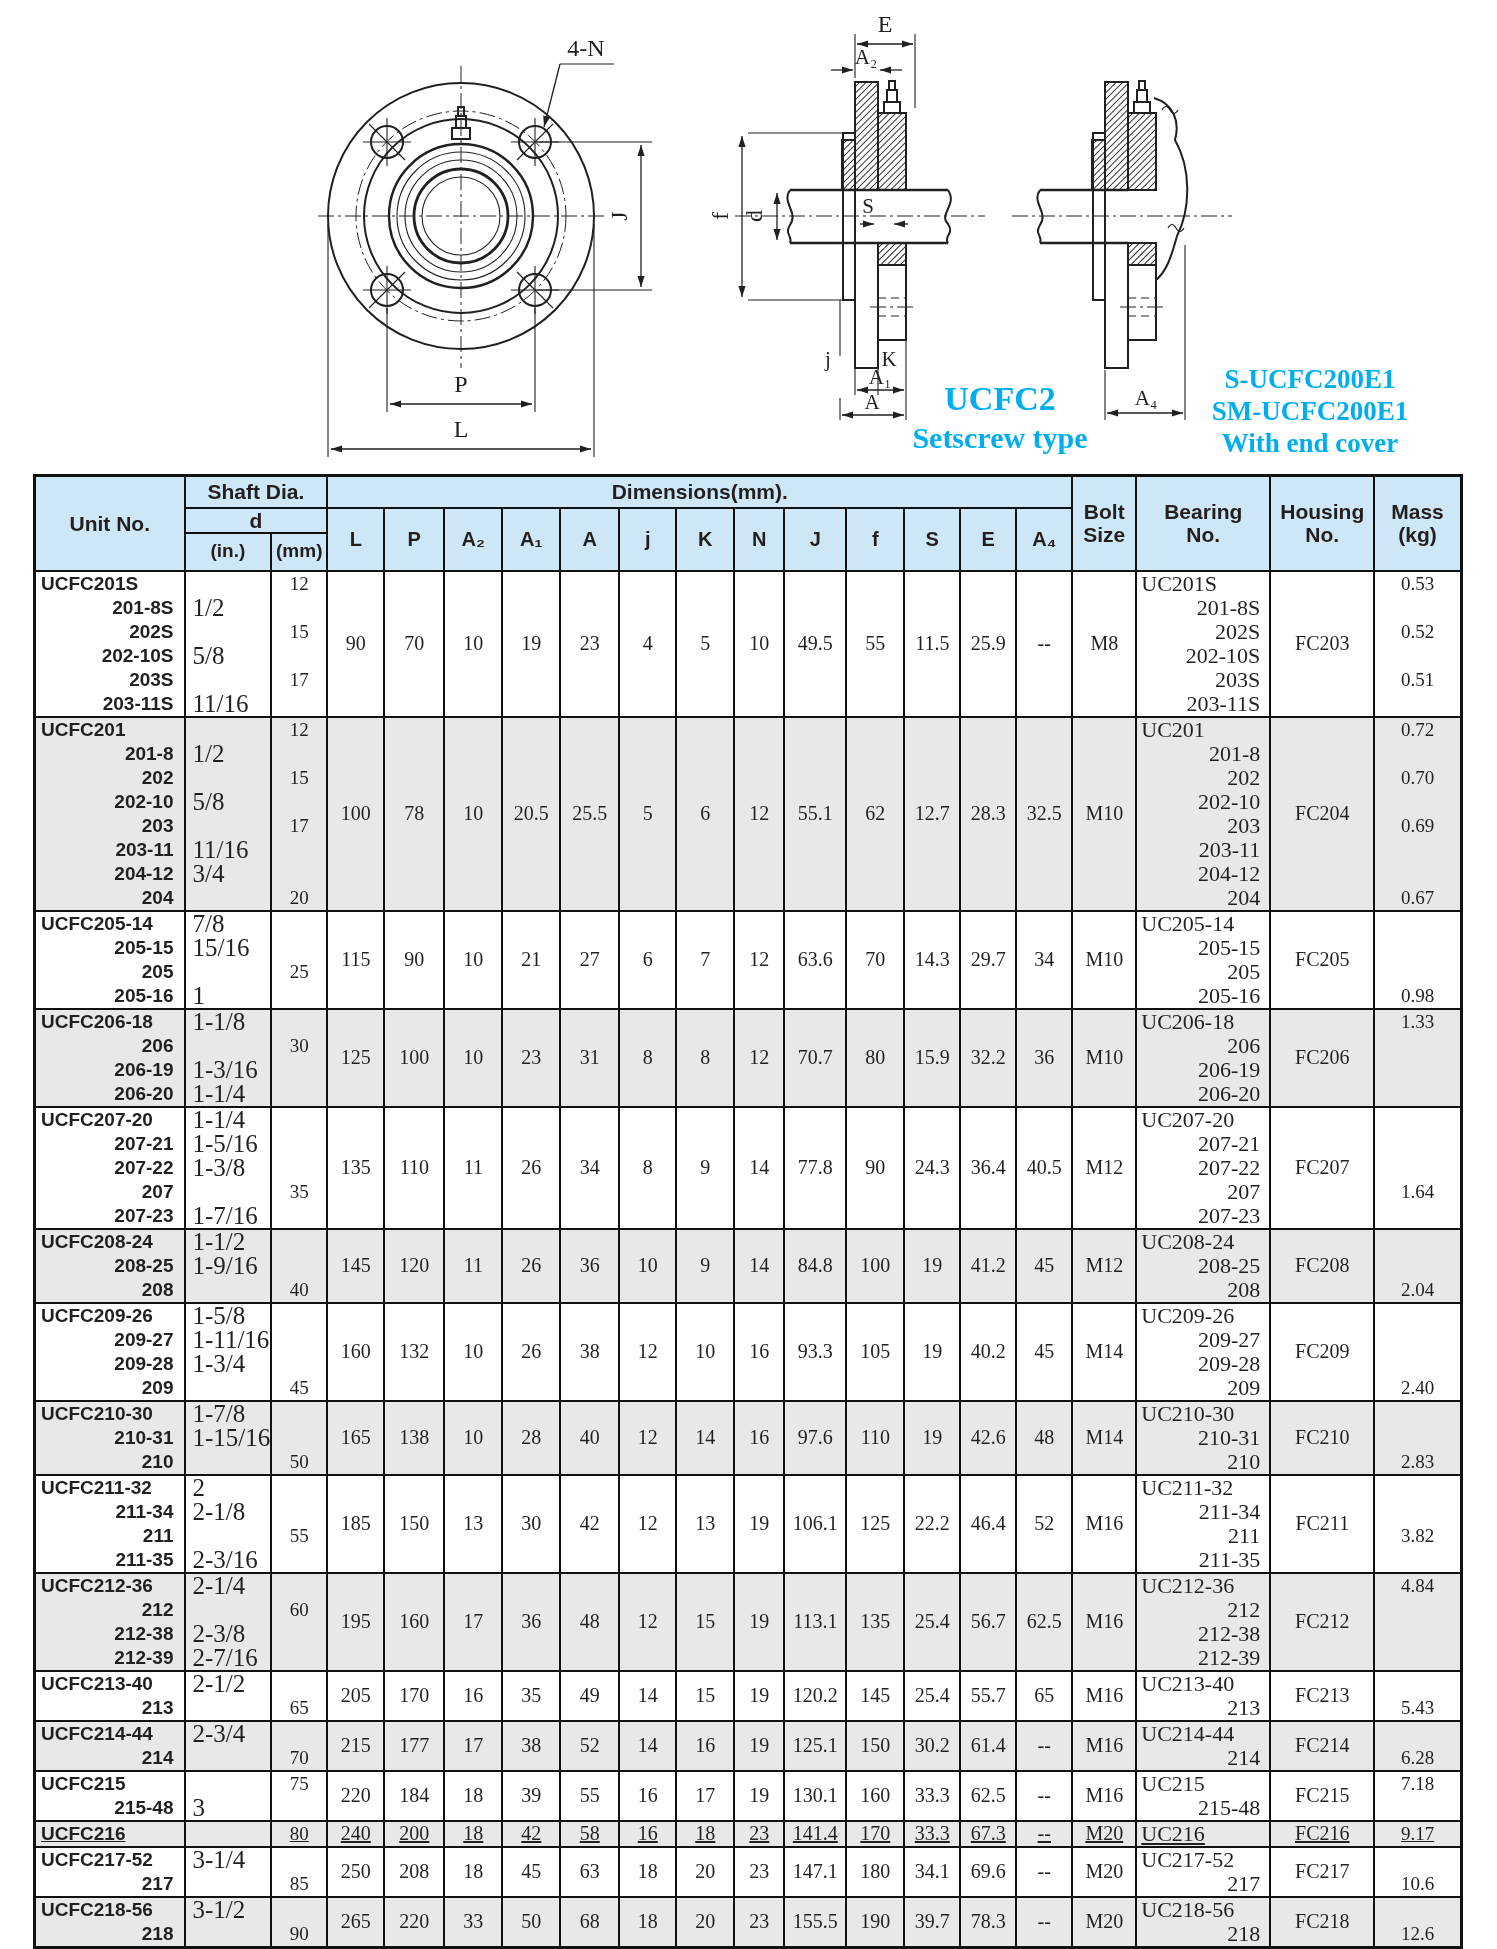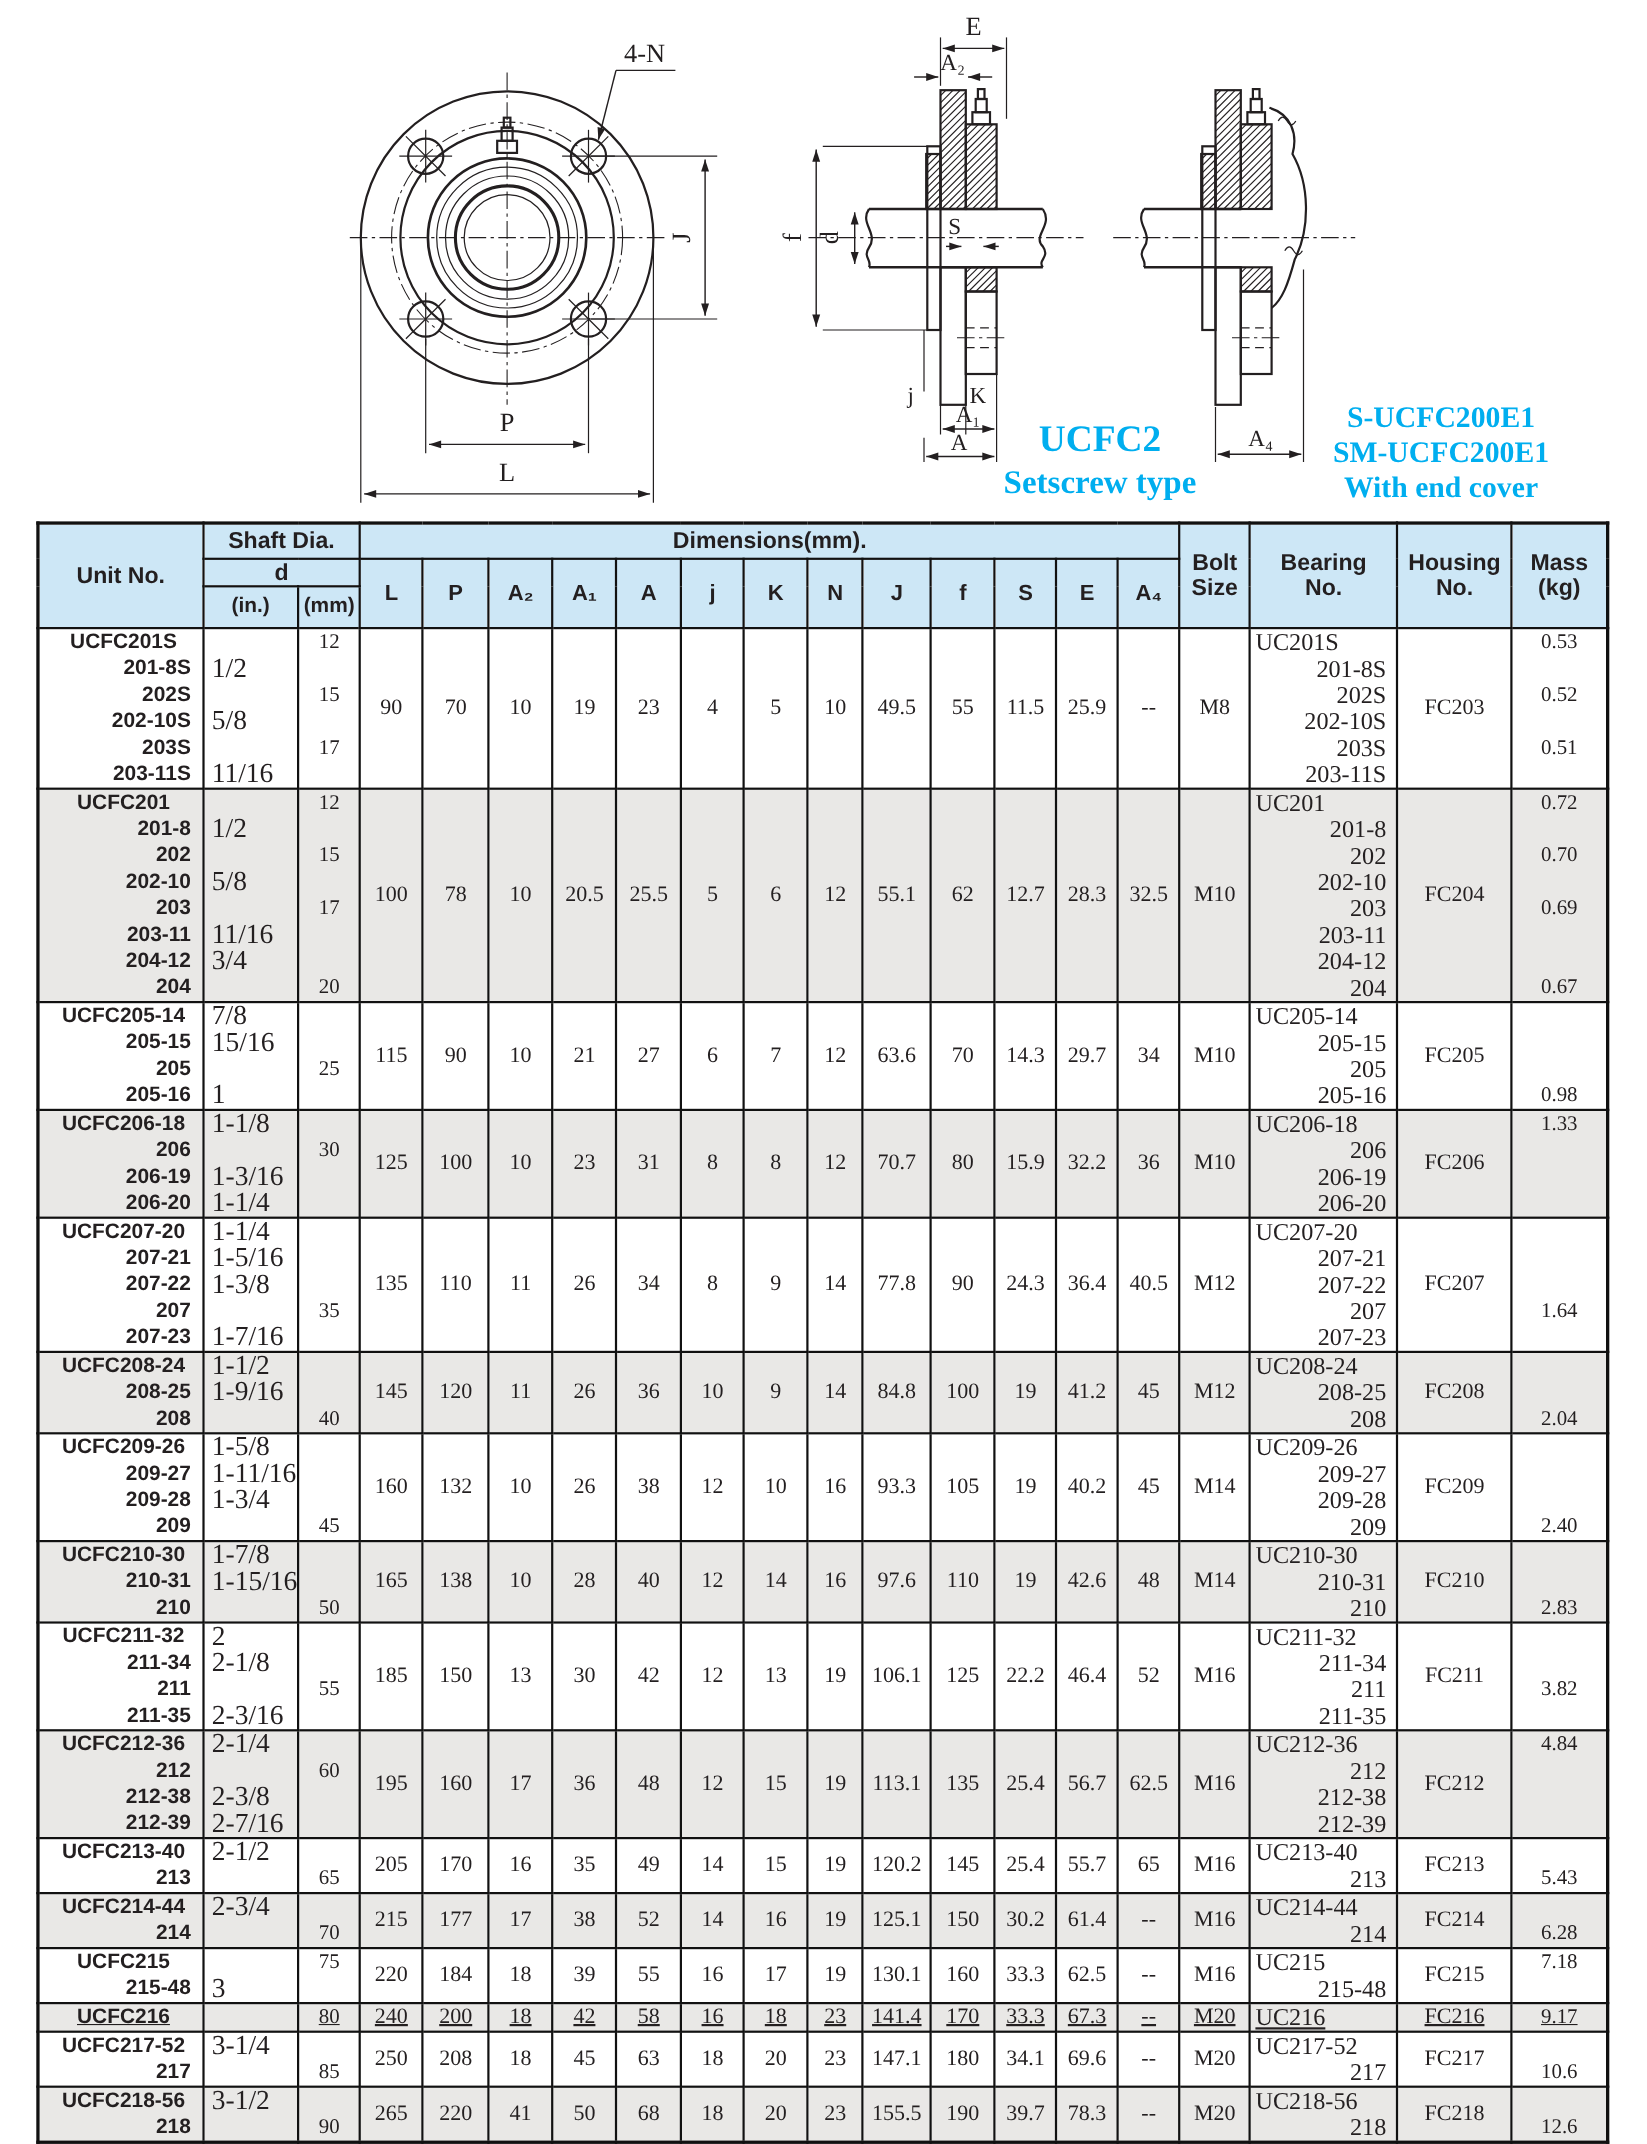--- a/index.html
+++ b/index.html
@@ -24,21 +24,21 @@
        border:3px solid #111;}
   #tbl th,#tbl td{border:2px solid #111;padding:0;overflow:hidden;}
   #tbl thead th{background:#cde7f6;font-weight:bold;font-size:21px;white-space:pre-line;line-height:1.1;text-align:center;vertical-align:middle;}
   #tbl thead th.dimletter{font-size:20px;}
   #tbl thead th.small{font-size:19px;}
   #tbl tbody tr{background:#ffffff;}
   #tbl tbody tr.shade{background:#e9e8e6;margin-left:40px;}
   td.linescell{vertical-align:top;}
   td.center{font-family:"Liberation Serif","DejaVu Serif",serif;font-size:20px;text-align:center;vertical-align:middle;}
   .ul{height:24px;line-height:24px;font-weight:bold;font-size:19px;text-align:right;padding-right:10px;white-space:nowrap;}
-  .ul.first{text-align:center;padding-left:5px;padding-right:0;}
+  .ul.first{text-align:left;padding-left:5px;padding-right:0;}
   .il{height:24px;line-height:24px;font-family:"Liberation Serif","DejaVu Serif",serif;font-size:25px;text-align:left;padding-left:7px;white-space:nowrap;}
   .ml{height:24px;line-height:24px;font-family:"Liberation Serif","DejaVu Serif",serif;font-size:19px;text-align:center;white-space:nowrap;}
   .bl{height:24px;line-height:24px;font-family:"Liberation Serif","DejaVu Serif",serif;font-size:22px;text-align:right;padding-right:9px;white-space:nowrap;}
   .bl.first{text-align:left;padding-left:4px;padding-right:0;}
 </style>
 </head>
 <body>
 
 <svg id="drawings" width="1497" height="470" viewBox="0 0 1497 470">
 
@@ -1091,21 +1091,21 @@
         <td class="linescell">
           <div class="il">3-1/2</div>
           <div class="il"></div>
         </td>
         <td class="linescell">
           <div class="ml"></div>
           <div class="ml">90</div>
         </td>
         <td class="center">265</td>
         <td class="center">220</td>
-        <td class="center">41</td>
+        <td class="center">33</td>
         <td class="center">50</td>
         <td class="center">68</td>
         <td class="center">18</td>
         <td class="center">20</td>
         <td class="center">23</td>
         <td class="center">155.5</td>
         <td class="center">190</td>
         <td class="center">39.7</td>
         <td class="center">78.3</td>
         <td class="center">--</td>

